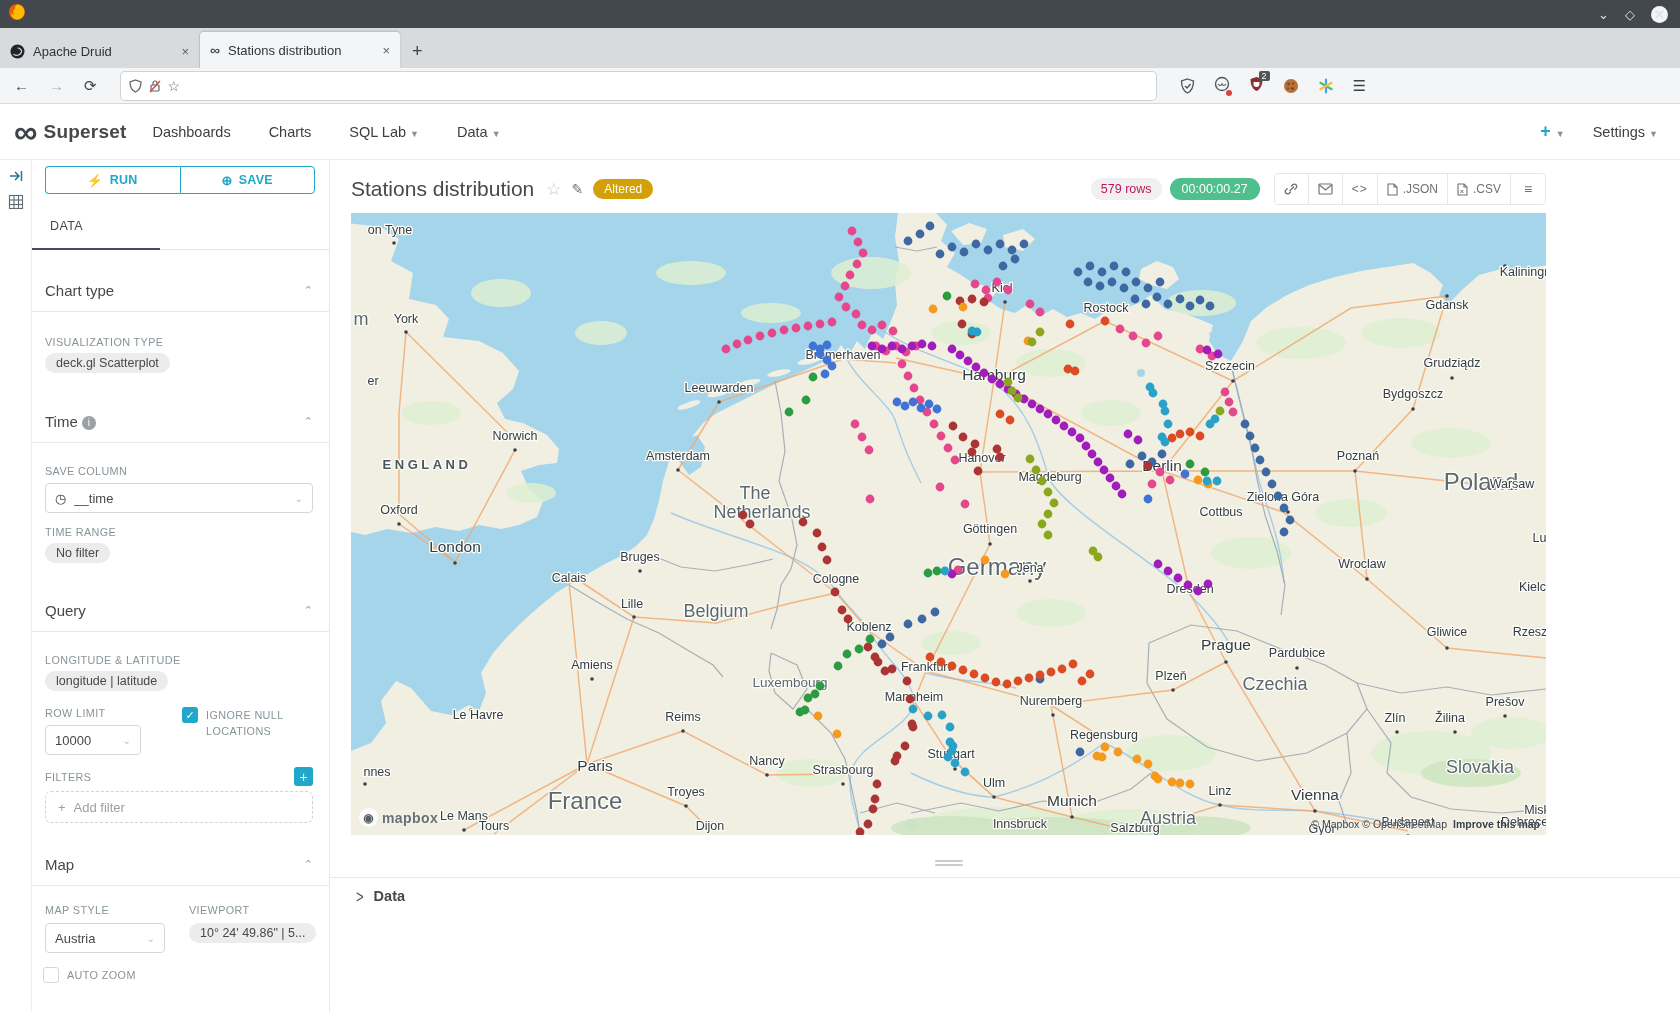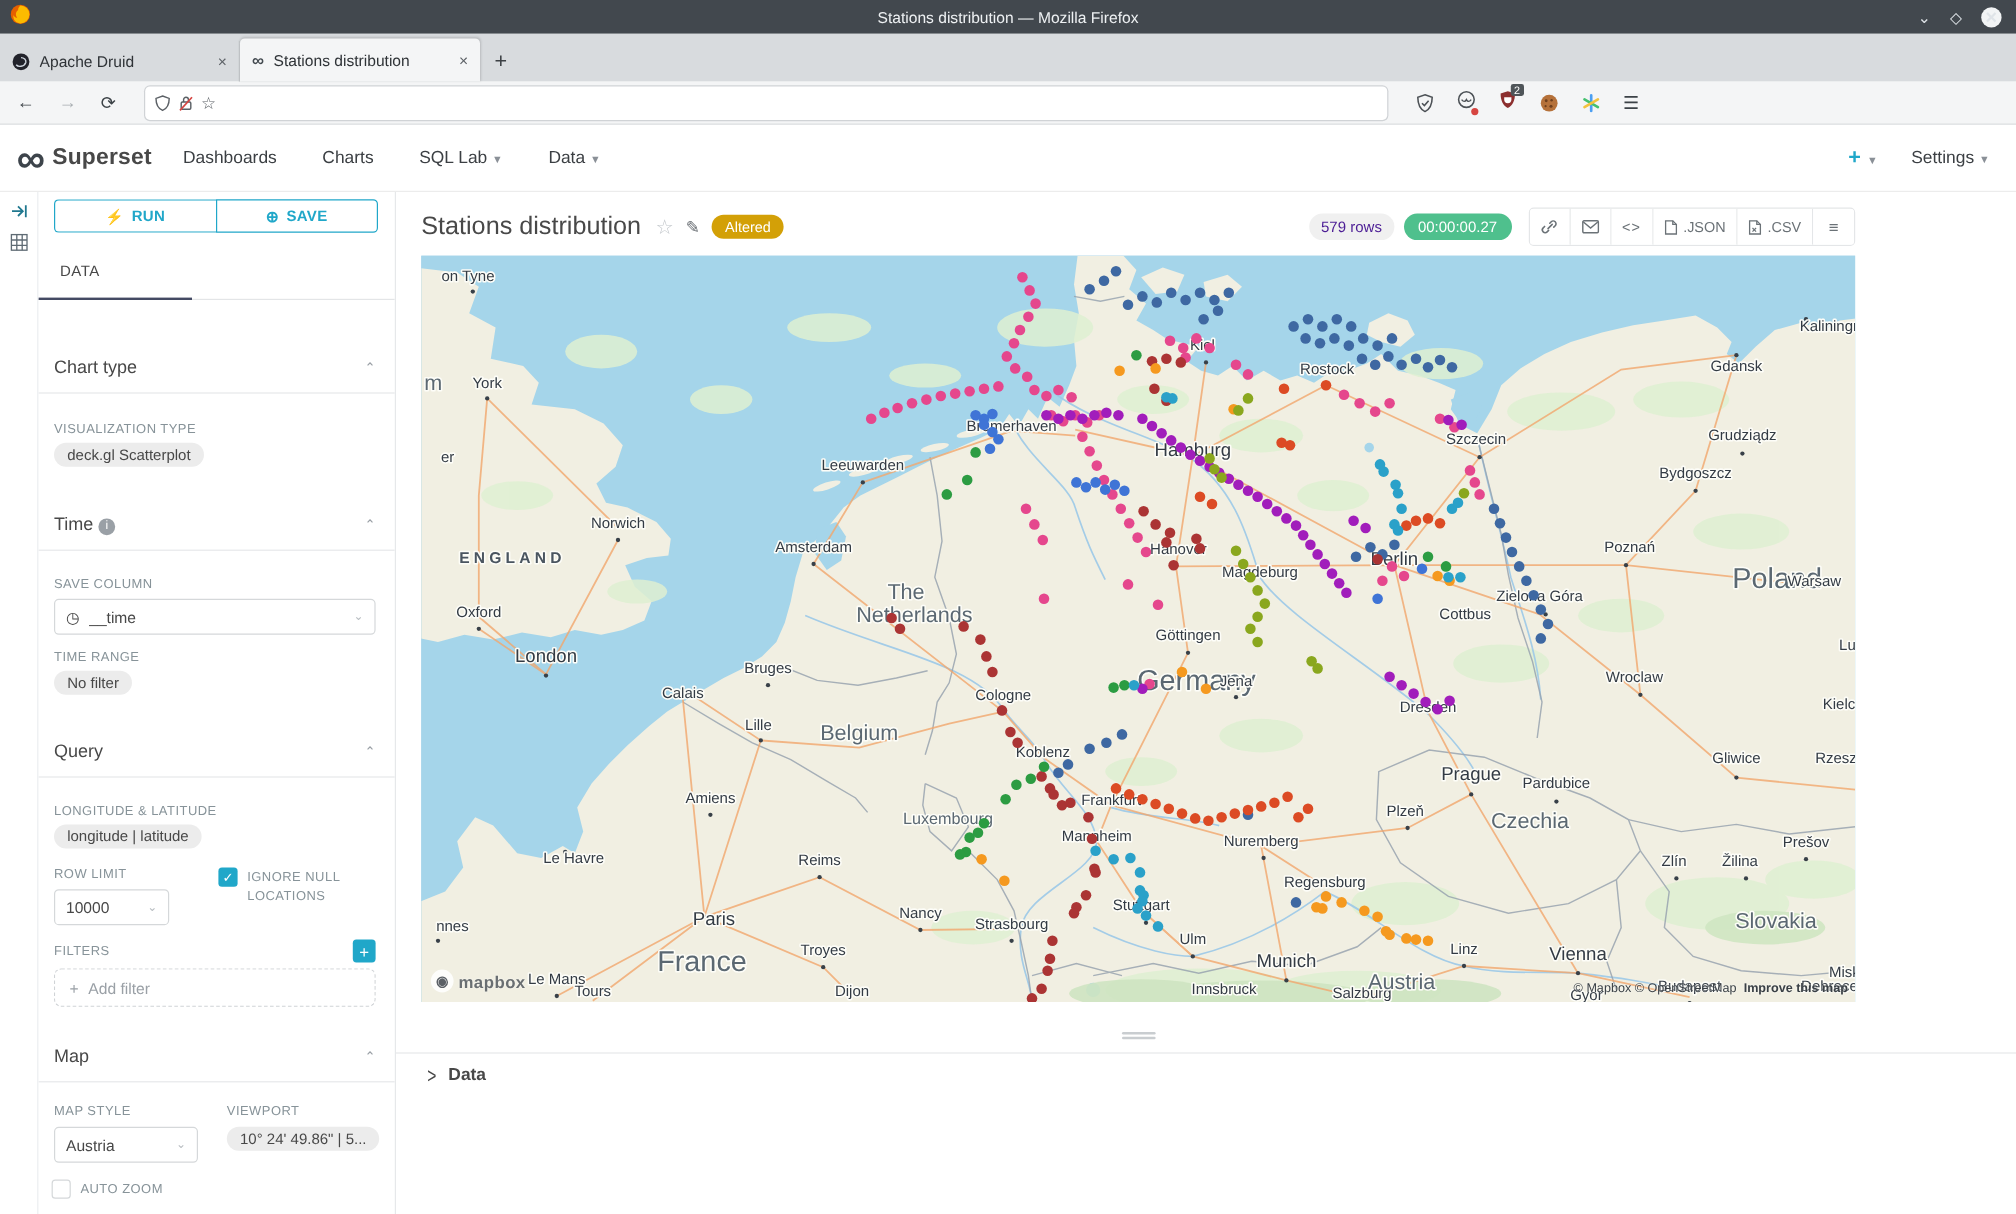--- a/index.html
+++ b/index.html
@@ -69,21 +69,21 @@
   .addbtn { width:19px; height:19px; background:#20a7c9; border-radius:3px; color:#fff; font-size:14px; display:flex; align-items:center; justify-content:center; }
   .dashedbox { margin:0 16px 0 13px; border:1px dashed #d0d3d6; border-radius:6px; height:32px; display:flex; align-items:center; gap:8px; padding:0 12px; color:#9aa0a6; font-size:13px; }
 
   
   .chart-header { margin:13px 0 0 21px; width:1195px; display:flex; align-items:center; }
   .c-title { font-size:21px; color:#484848; }
   .staricon { color:#c3c7cb; font-size:17px; margin-left:12px; }
   .editicon { color:#6b7075; font-size:14px; margin-left:10px; }
   .badge-altered { margin-left:10px; background:#d3a007; color:#fff; font-size:12px; padding:3px 11px; border-radius:11px; }
   .hdr-right { margin-left:auto; display:flex; align-items:center; gap:8px; }
-  .pill-rows { background:#f0f0f0; color:#4c1d95; font-size:12.5px; padding:4px 10px; border-radius:12px; }
+  .pill-rows { background:#f0f0f0; color:#be185d; font-size:12.5px; padding:4px 10px; border-radius:12px; }
   .pill-timer { background:#4fc08d; color:#fff; font-size:12.5px; padding:4px 12px; border-radius:12px; }
   .btn-group { display:flex; border:1px solid #e4e6e8; border-radius:4px; overflow:hidden; margin-left:6px; }
   .bg-item { height:30px; min-width:34px; padding:0 9px; display:flex; align-items:center; justify-content:center; gap:5px; border-right:1px solid #e4e6e8; color:#6b7277; font-size:12px; background:#fff; }
   .bg-item:last-child { border-right:none; }
   .codeglyph { font-size:12px; letter-spacing:1px; color:#6b7277; }
 
   .mapwrap { margin:8px 0 0 21px; width:1195px; height:622px; position:relative; background:#a5d5ea; overflow:hidden; }
   .map-logo { position:absolute; left:8px; bottom:8px; display:flex; align-items:center; gap:4px; z-index:5; }
   .map-logo .mb-circ { width:19px; height:19px; border-radius:50%; background:rgba(255,255,255,.85); color:#5b6066; font-size:12px; display:flex; align-items:center; justify-content:center; font-weight:bold; }
   .map-logo .mb-word { color:rgba(90,95,100,.9); font-weight:bold; font-size:14px; letter-spacing:.4px; text-shadow:0 0 2px rgba(255,255,255,.8); }
@@ -107,21 +107,20 @@
 </head>
 <body>
 
 <div class="titlebar">
   <span class="fx">
     <svg width="18" height="18" viewBox="0 0 18 18">
         <circle cx="9" cy="9" r="8" fill="#e66000"></circle>
         <path d="M9 1.5 A7.5 7.5 0 0 1 16.5 9 A7.5 7.5 0 0 1 9 16.5 C5 16.5 2.6 13 3.2 9.6 C3.6 11 5 12 6.4 11.7 C4.6 10 5 6.6 7.2 5.4 C6.8 4.4 7.5 3 9 1.5 Z" fill="#ffcb00" opacity=".85"></path>
       </svg>
   </span>
-  <span class="tb-title">Stations distribution — Mozilla Firefox</span>
   <span class="tb-btns">
     <span>⌄</span>
     <span>◇</span>
     <span class="tb-close">✕</span>
   </span>
 </div>
 
 <div class="tabbar">
   <div class="tab inactive">
     <svg width="15" height="15" viewBox="0 0 15 15">
@@ -237,21 +236,21 @@
       <div class="rs-btn">
           <span style="font-size:13px;">⊕</span>
           <span>SAVE</span>
         </div>
     </div>
     <div class="datatab">
       <span class="dlabel">DATA</span>
       <span class="ink"></span>
     </div>
 
-    <div class="sec-h" style="margin-top:48px;">
+    <div class="sec-h" style="margin-top:32px;">
       <span>Chart type</span>
         <span class="carup">⌃</span>
     </div>
     <div class="divider"></div>
     <div class="ctl-label" style="margin-top:24px;">VISUALIZATION TYPE</div>
     <div style="margin-top:5px;"><span class="pill">deck.gl Scatterplot</span></div>
 
     <div class="sec-h" style="margin-top:40px;">
       <span><span>Time</span> <span style="display:inline-block;width:14px;height:14px;border-radius:50%;background:#9aa0a6;color:#fff;font-size:10px;text-align:center;line-height:14px;vertical-align:1px;">i</span></span>
       <span class="carup">⌃</span>

